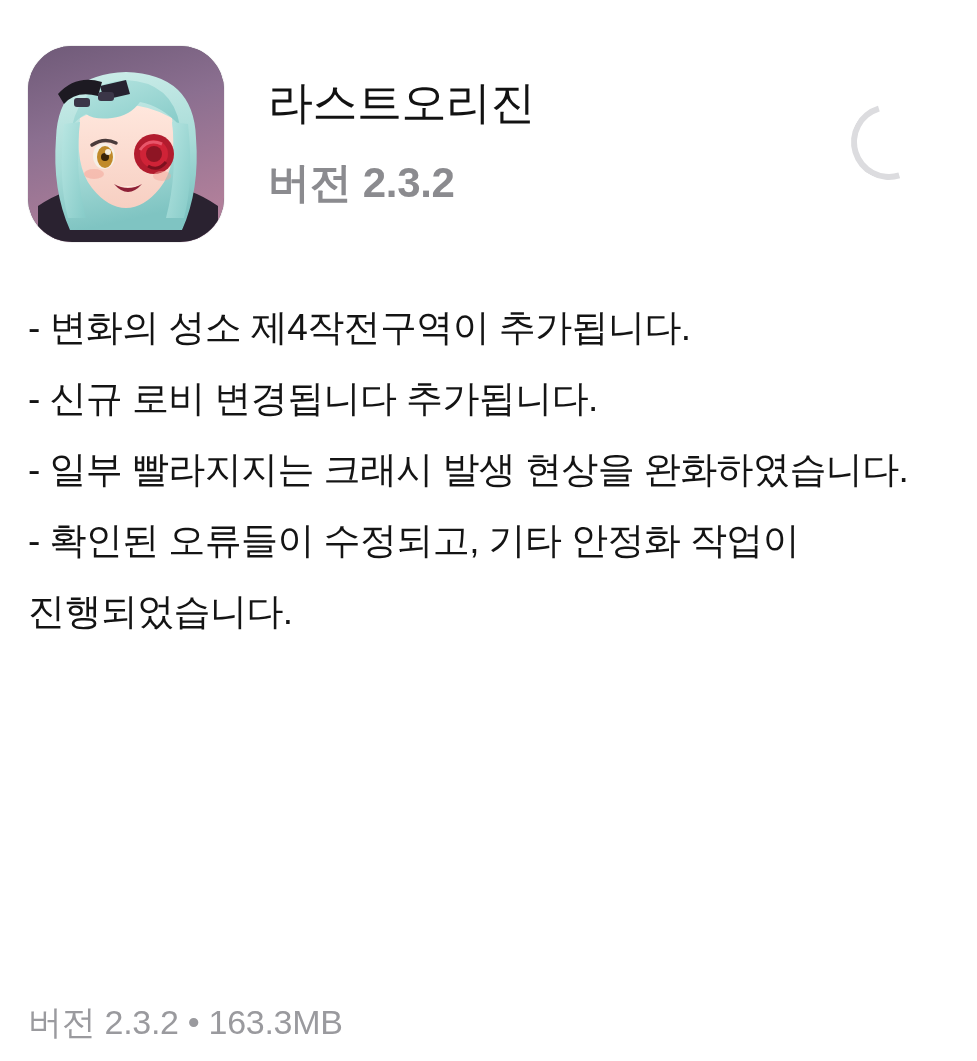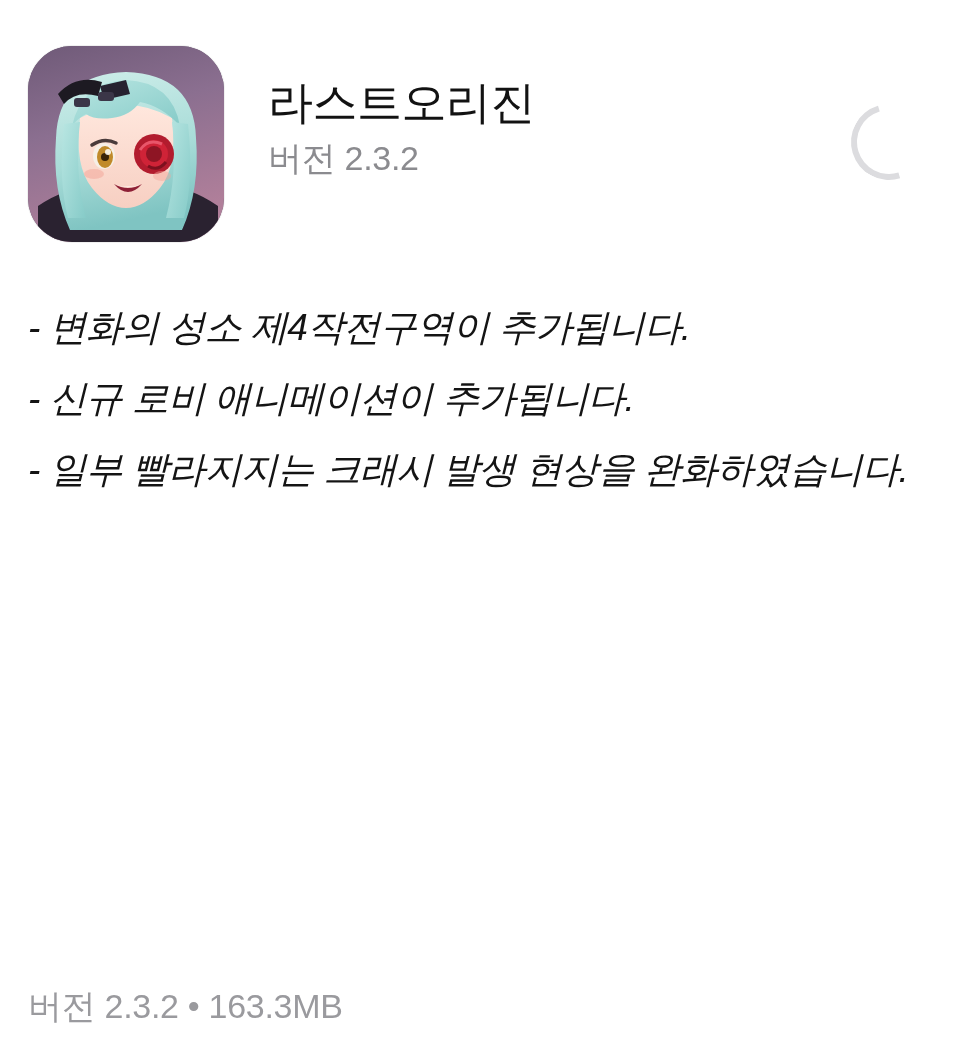--- a/index.html
+++ b/index.html
@@ -52,24 +52,24 @@
   }
   .app-title {
     font-size: 45px;
     line-height: 1.2;
     font-weight: 400;
     color: #121212;
     letter-spacing: -0.5px;
     white-space: nowrap;
   }
   .app-version {
-    margin-top: 8px;
-    font-size: 34px;
+    margin-top: 28px;
+    font-size: 42px;
     line-height: 1.2;
-    font-weight: 400;
+    font-weight: 700;
     color: #8b8b8f;
     letter-spacing: -0.3px;
   }
   .spinner-wrap {
     flex: 0 0 auto;
     padding-top: 58px;
     padding-right: 18px;
   }
   .spinner {
     width: 76px;
@@ -79,36 +79,35 @@
     border-top-color: transparent;
     border-right-color: transparent;
     transform: rotate(28deg);
     box-sizing: border-box;
   }
 
   
   .notes {
     padding: 42px 21px 0 28px;
     box-sizing: border-box;
-    font-style: italic;
   }
   .note-line {
     font-size: 37px;
     line-height: 71px;
     color: #141414;
     letter-spacing: -0.6px;
     font-weight: 400;
     word-break: keep-all;
   }
 
   
   .footer {
     position: absolute;
     left: 0;
-    bottom: 16px;
+    bottom: 0;
     width: 100%;
     padding: 0 28px 18px 28px;
     box-sizing: border-box;
   }
   .footer-meta {
     font-size: 34px;
     line-height: 1.2;
     color: #9a9a9e;
     letter-spacing: -0.3px;
     white-space: nowrap;
@@ -191,21 +190,22 @@
       <div class="app-version">버전 2.3.2</div>
     </div>
 
     <div class="spinner-wrap">
       <div class="spinner"></div>
     </div>
   </div>
 
   <div class="notes">
     <div class="note-line">- 변화의 성소 제4작전구역이 추가됩니다.</div>
-    <div class="note-line">- 신규 로비 애니메이션이 추가됩니다.</div>
+    <div class="note-line">- 신규 로비 변경됩니다 추가됩니다.</div>
     <div class="note-line">- 일부 빨라지지는 크래시 발생 현상을 완화하였습니다.</div>
+    <div class="note-line">- 확인된 오류들이 수정되고, 기타 안정화 작업이 진행되었습니다.</div>
   </div>
 
   <div class="footer">
     <div class="footer-meta">버전 2.3.2 • 163.3MB</div>
   </div>
 
 </div>
 
 </body></html>

